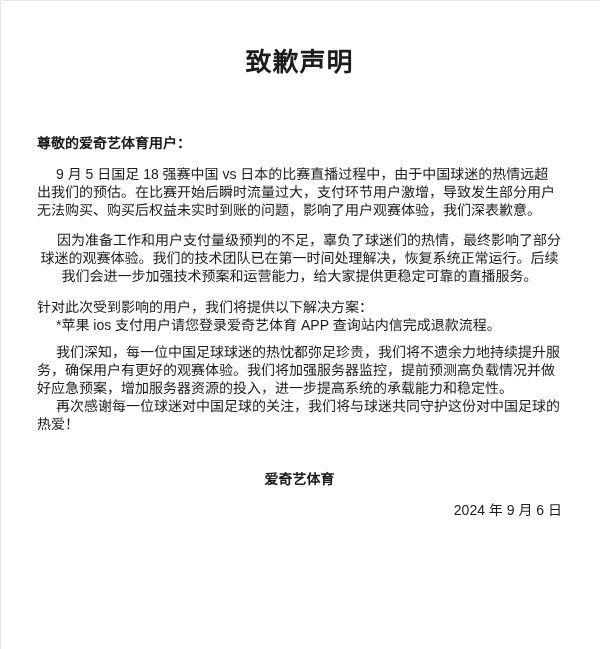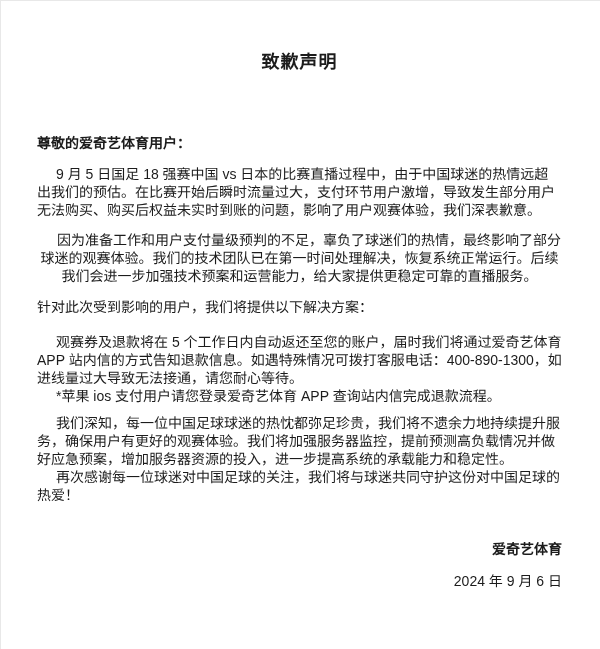--- a/index.html
+++ b/index.html
@@ -17,21 +17,21 @@
     border-left: 1px solid var(--border, #e8e8e8);
     padding: 0 38px 0 36px;
     overflow: hidden;
     font-family: "Liberation Sans", "DejaVu Sans", sans-serif;
     color: var(--text, #1c1c1c);
     font-size: 14px;
     line-height: 18px;
   }
   .doc-title {
     margin: 46px 0 0 0;
-    font-size: 18px;
+    font-size: 26px;
     line-height: 30px;
     font-weight: bold;
     text-align: center;
     letter-spacing: 1px;
   }
   p { margin: 0; }
   .greeting {
     margin-top: 57px;
     font-weight: bold;
   }
@@ -39,23 +39,22 @@
   .p-incident { margin-top: 13px; }
   .p-cause { margin-top: 12px; text-align: center; }
   .solutions-intro { margin-top: 13px; }
   .solution-item { margin-left: 14px; }
   .p-refund { margin-top: 17px; }
   .p-note { text-indent: 19px; }
   .p-commitment { margin-top: 9px; }
   .p-closing { text-indent: 19px; }
   .signature {
     margin-top: 37px;
-    text-align: right;
+    text-align: center;
     font-weight: bold;
-    font-family: Liberation Mono, monospace;
   }
   .doc-date {
     margin-top: 13px;
     text-align: right;
   }
 </style>
 </head>
 <body>
 
 <div class="page" style="--text: #1c1c1c; --bg: #ffffff; --border: #e8e8e8;">
@@ -66,21 +65,20 @@
 
   <p class="para p-incident">9 月 5 日国足 18 强赛中国 vs 日本的比赛直播过程中，由于中国球迷的热情远超出我们的预估。在比赛开始后瞬时流量过大，支付环节用户激增，导致发生部分用户无法购买、购买后权益未实时到账的问题，影响了用户观赛体验，我们深表歉意。</p>
 
   <p class="para p-cause">因为准备工作和用户支付量级预判的不足，辜负了球迷们的热情，最终影响了部分球迷的观赛体验。我们的技术团队已在第一时间处理解决，恢复系统正常运行。后续我们会进一步加强技术预案和运营能力，给大家提供更稳定可靠的直播服务。</p>
 
   <p class="solutions-intro">针对此次受到影响的用户，我们将提供以下解决方案：</p>
 
 
 
 
-  <p class="para p-refund">观赛券及退款将在 5 个工作日内自动返还至您的账户，届时我们将通过爱奇艺体育 APP 站内信的方式告知退款信息。如遇特殊情况可拨打客服电话：400-890-1300，如进线量过大导致无法接通，请您耐心等待。</p>
 
   <p class="p-note">*苹果 ios 支付用户请您登录爱奇艺体育 APP 查询站内信完成退款流程。</p>
 
   <p class="para p-commitment">我们深知，每一位中国足球球迷的热忱都弥足珍贵，我们将不遗余力地持续提升服务，确保用户有更好的观赛体验。我们将加强服务器监控，提前预测高负载情况并做好应急预案，增加服务器资源的投入，进一步提高系统的承载能力和稳定性。</p>
 
   <p class="p-closing">再次感谢每一位球迷对中国足球的关注，我们将与球迷共同守护这份对中国足球的热爱！</p>
 
   <p class="signature">爱奇艺体育</p>
 
   <p class="doc-date">2024 年 9 月 6 日</p>

